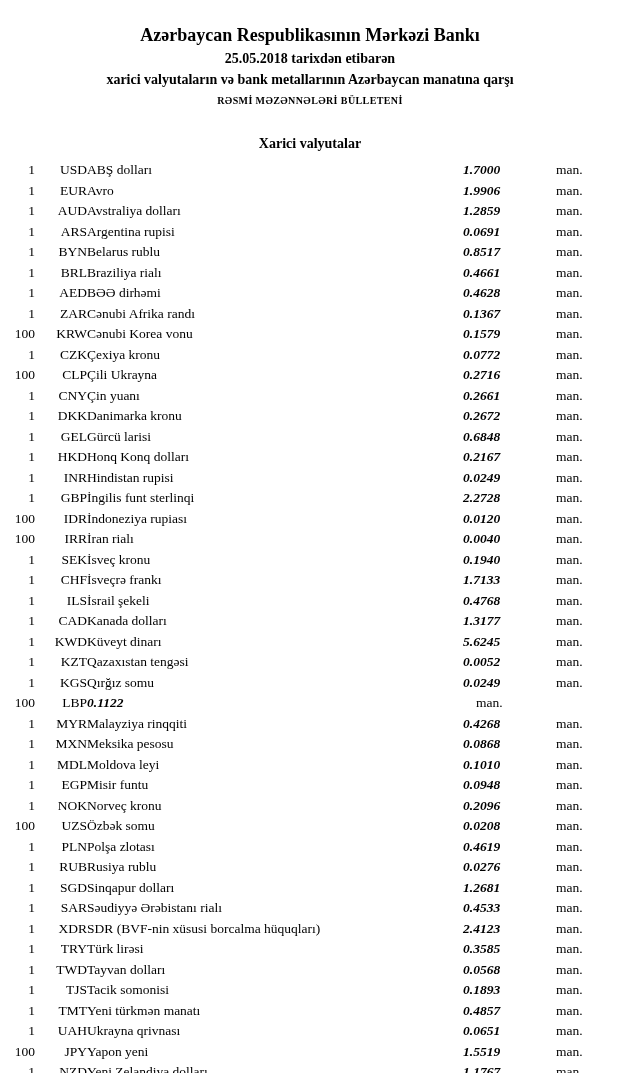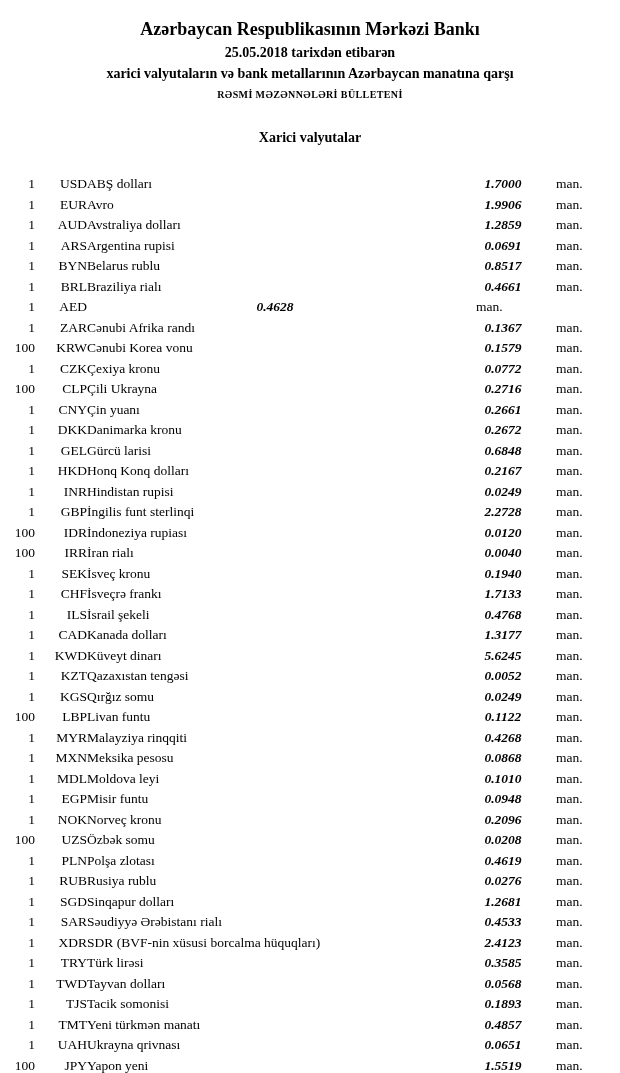--- a/index.html
+++ b/index.html
@@ -12,21 +12,21 @@
     height: 1073px;
     overflow: hidden;
     color: #000000;
     font-family: "Liberation Serif", "DejaVu Serif", serif;
   }
   .doc {
     width: 620px;
   }
   .header {
     text-align: center;
-    padding-top: 16px;
+    padding-top: 22px;
   }
   .title {
     font-size: 18px;
     font-weight: bold;
     line-height: 26px;
   }
   .date-line,
   .subtitle {
     font-size: 14px;
     font-weight: bold;
@@ -64,24 +64,23 @@
   .cell-code {
     text-align: right;
   }
   .cell-name {
     text-align: left;
     padding-left: 0px;
     white-space: nowrap;
     overflow: hidden;
   }
   .cell-rate {
-    text-align: center;
+    text-align: left;
     font-weight: bold;
     font-style: italic;
-    margin-top: 20px;
   }
   .cell-unit {
     text-align: left;
     padding-left: 13px;
   }
 </style>
 </head>
 <body>
 
 <div class="doc">
@@ -140,20 +139,21 @@
     <div class="cell-qty">1</div>
     <div class="cell-code">BRL</div>
     <div class="cell-name">Braziliya rialı</div>
     <div class="cell-rate">0.4661</div>
     <div class="cell-unit">man.</div>
   </div>
 
   <div class="row">
     <div class="cell-qty">1</div>
     <div class="cell-code">AED</div>
+    <div class="cell-name">BƏƏ dirhəmi</div>
     <div class="cell-rate">0.4628</div>
     <div class="cell-unit">man.</div>
   </div>
 
   <div class="row">
     <div class="cell-qty">1</div>
     <div class="cell-code">ZAR</div>
     <div class="cell-name">Cənubi Afrika randı</div>
     <div class="cell-rate">0.1367</div>
     <div class="cell-unit">man.</div>
@@ -299,21 +299,20 @@
     <div class="cell-qty">1</div>
     <div class="cell-code">KGS</div>
     <div class="cell-name">Qırğız somu</div>
     <div class="cell-rate">0.0249</div>
     <div class="cell-unit">man.</div>
   </div>
 
   <div class="row">
     <div class="cell-qty">100</div>
     <div class="cell-code">LBP</div>
-    <div class="cell-name">Livan funtu</div>
     <div class="cell-rate">0.1122</div>
     <div class="cell-unit">man.</div>
   </div>
 
   <div class="row">
     <div class="cell-qty">1</div>
     <div class="cell-code">MYR</div>
     <div class="cell-name">Malayziya rinqqiti</div>
     <div class="cell-rate">0.4268</div>
     <div class="cell-unit">man.</div>

